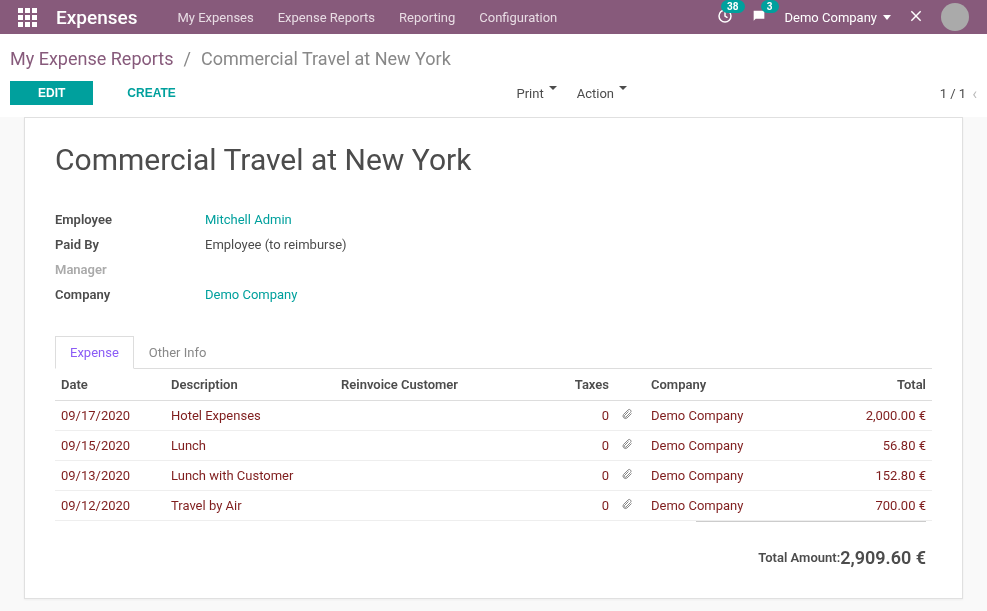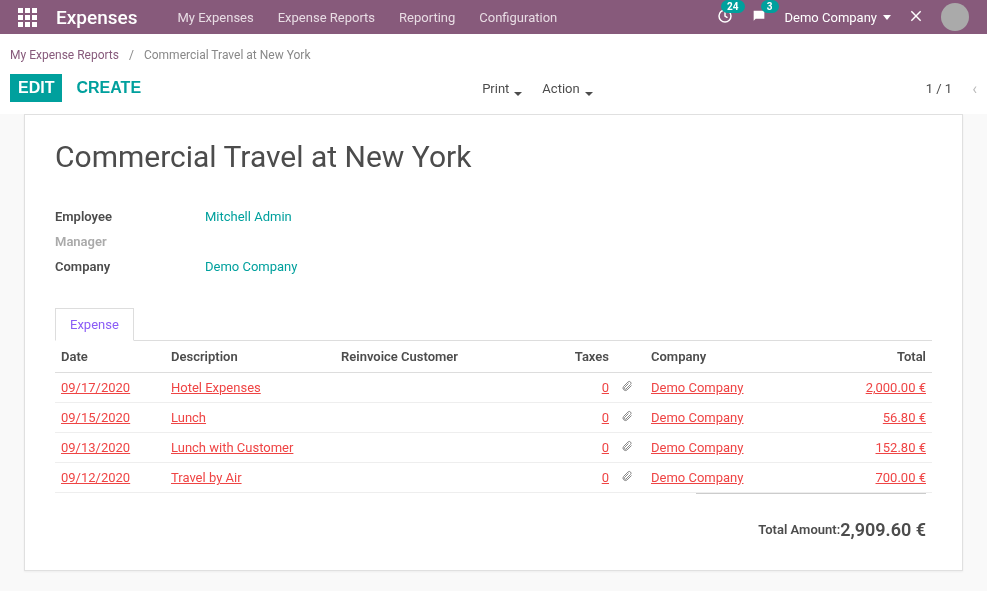--- a/index.html
+++ b/index.html
@@ -15,34 +15,34 @@
   .nav-item { color: #e8dce4; cursor: pointer; font-size: 13px; }
   .nav-right { display: flex; align-items: center; gap: 18px; margin-right: 10px; }
   .icon-badge { position: relative; cursor: pointer; }
   .badge { position: absolute; top: -8px; right: -12px; background: #00a09d; color: #fff; border-radius: 10px; padding: 1px 6px; font-size: 10px; font-weight: bold; }
   .company-sel { color: #fff; cursor: pointer; display: flex; align-items: center; gap: 6px; }
   .caret-down { width: 0; height: 0; border-left: 4px solid transparent; border-right: 4px solid transparent; border-top: 5px solid #fff; }
   .tool-icon svg { fill: #fff; }
   .avatar { width: 28px; height: 28px; border-radius: 50%; background: #aaa; }
 
   
-  .breadcrumb-row { padding: 14px 10px 8px 10px; display: flex; align-items: center; gap: 10px; font-size: 12px; }
+  .breadcrumb-row { padding: 14px 10px 8px 10px; display: flex; align-items: center; gap: 10px; font-size: 18px; }
   .breadcrumb-link { color: #875a7b; cursor: pointer; }
   .breadcrumb-sep { color: #888; }
   .breadcrumb-cur { color: #888; }
 
   
   .control-bar { display: flex; align-items: center; padding: 4px 10px 12px 10px; }
-  .btn { padding: 5px 8px; font-size: 16px; cursor: pointer; border: none; }
+  .btn { padding: 5px 28px; font-size: 12px; cursor: pointer; border: none; }
   .btn-edit { background: #00a09d; color: #fff; font-weight: bold; margin-right: 6px; }
   .btn-create { background: transparent; color: #00a09d; font-weight: bold; }
   .control-center { flex: 1; display: flex; justify-content: center; gap: 20px; }
-  .dd { cursor: pointer; color: #4c4c4c; display: flex; align-items: flex-end; gap: 5px; }
+  .dd { cursor: pointer; color: #4c4c4c; display: flex; align-items: flex-start; gap: 5px; }
   .dd .caret { width: 0; height: 0; border-left: 4px solid transparent; border-right: 4px solid transparent; border-top: 4px solid #4c4c4c; }
-  .pager { display: flex; align-items: center; gap: 20px; color: #4c4c4c; }
+  .pager { display: flex; align-items: center; gap: 6px; color: #4c4c4c; }
   .chevron { cursor: pointer; color: #bbb; font-size: 16px; }
 
   
   .sheet-wrap { background: #f9f9f9; padding: 0 0 20px 0; }
   .sheet { background: #fff; margin: 0 24px; border: 1px solid #e0e0e0; padding: 24px 30px; box-shadow: 0 1px 2px rgba(0,0,0,0.05); }
   .title { font-size: 30px; font-weight: 400; color: #4c4c4c; margin-bottom: 30px; }
   .fields { width: 50%; }
   .field-row { display: flex; padding: 5px 0; }
   .field-label { width: 150px; font-weight: 600; color: #4c4c4c; font-size: 13px; }
   .field-label.muted { color: #aaa; }
@@ -51,21 +51,21 @@
 
   
   .tabs { margin-top: 28px; border-bottom: 1px solid #ddd; display: flex; }
   .tab { padding: 8px 14px; cursor: pointer; color: #888; border: 1px solid transparent; position: relative; top: 1px; }
   .tab.active { background: #fff; color: #8b5cf6; border: 1px solid #ddd; border-bottom-color: #fff; }
 
   
   .tbl { width: 100%; border-collapse: collapse; }
   .tbl th { text-align: left; font-weight: 600; padding: 8px 6px; color: #4c4c4c; border-bottom: 1px solid #ddd; font-size: 13px; }
   .tbl th.right, .tbl td.right { text-align: right; }
-  .tbl td { padding: 7px 6px; border-bottom: 1px solid #eee; color: #ef4444; text-decoration: underline; }
+  .tbl td { padding: 7px 6px; border-bottom: 1px solid #eee; color: #7f1d1d; }
   .attach-icon { color: #888; }
   .tfoot { display: flex; justify-content: flex-end; align-items: center; padding: 14px 6px 6px 6px; }
   .tfoot-wrap { position: relative; padding-top: 12px; }
   .tfoot-line { border-top: 1px solid #ccc; position: absolute; right: 6px; top: 0; width: 230px; }
   .total-label { font-weight: 600; color: #4c4c4c; }
   .total-val { font-size: 18px; font-weight: 600; color: #4c4c4c; }
 
   .col-date { width: 110px; }
   .col-desc { width: 170px; }
   .col-reinv { width: 200px; }
@@ -97,21 +97,21 @@
     <div class="nav-item">Expense Reports</div>
     <div class="nav-item">Reporting</div>
     <div class="nav-item">Configuration</div>
   </div>
   <div class="nav-right">
     <div class="icon-badge">
       <svg width="16" height="16" viewBox="0 0 24 24">
           <circle cx="12" cy="12" r="9" stroke="#fff" stroke-width="2.2" fill="none"></circle>
           <path d="M12 7v5l3 2" stroke="#fff" stroke-width="2.2" fill="none" stroke-linecap="round"></path>
         </svg>
-      <span class="badge">24</span>
+      <span class="badge">38</span>
     </div>
     <div class="icon-badge">
       <svg width="16" height="16" viewBox="0 0 24 24">
           <path d="M4 4h16v12H7l-3 3z" fill="#fff"></path>
         </svg>
       <span class="badge">3</span>
     </div>
     <div class="company-sel">
       <span>Demo Company</span>
       <span class="caret-down"></span>
@@ -154,31 +154,36 @@
 <div class="sheet-wrap">
   <div class="sheet">
     <h1 class="title">Commercial Travel at New York</h1>
 
     <div class="fields">
       <div class="field-row">
         <div class="field-label">Employee</div>
         <div class="field-val link">Mitchell Admin</div>
       </div>
       <div class="field-row">
+        <div class="field-label">Paid By</div>
+        <div class="field-val">Employee (to reimburse)</div>
+      </div>
+      <div class="field-row">
         <div class="field-label muted">Manager</div>
         <div class="field-val"></div>
       </div>
       <div class="field-row">
         <div class="field-label">Company</div>
         <div class="field-val link">Demo Company</div>
       </div>
     </div>
 
     <div class="tabs">
       <div class="tab active">Expense</div>
+      <div class="tab">Other Info</div>
     </div>
 
     <table class="tbl">
       <thead>
         <tr>
           <th class="col-date">Date</th>
           <th class="col-desc">Description</th>
           <th class="col-reinv">Reinvoice Customer</th>
           <th class="col-tax right">Taxes</th>
           <th class="col-att"></th>

